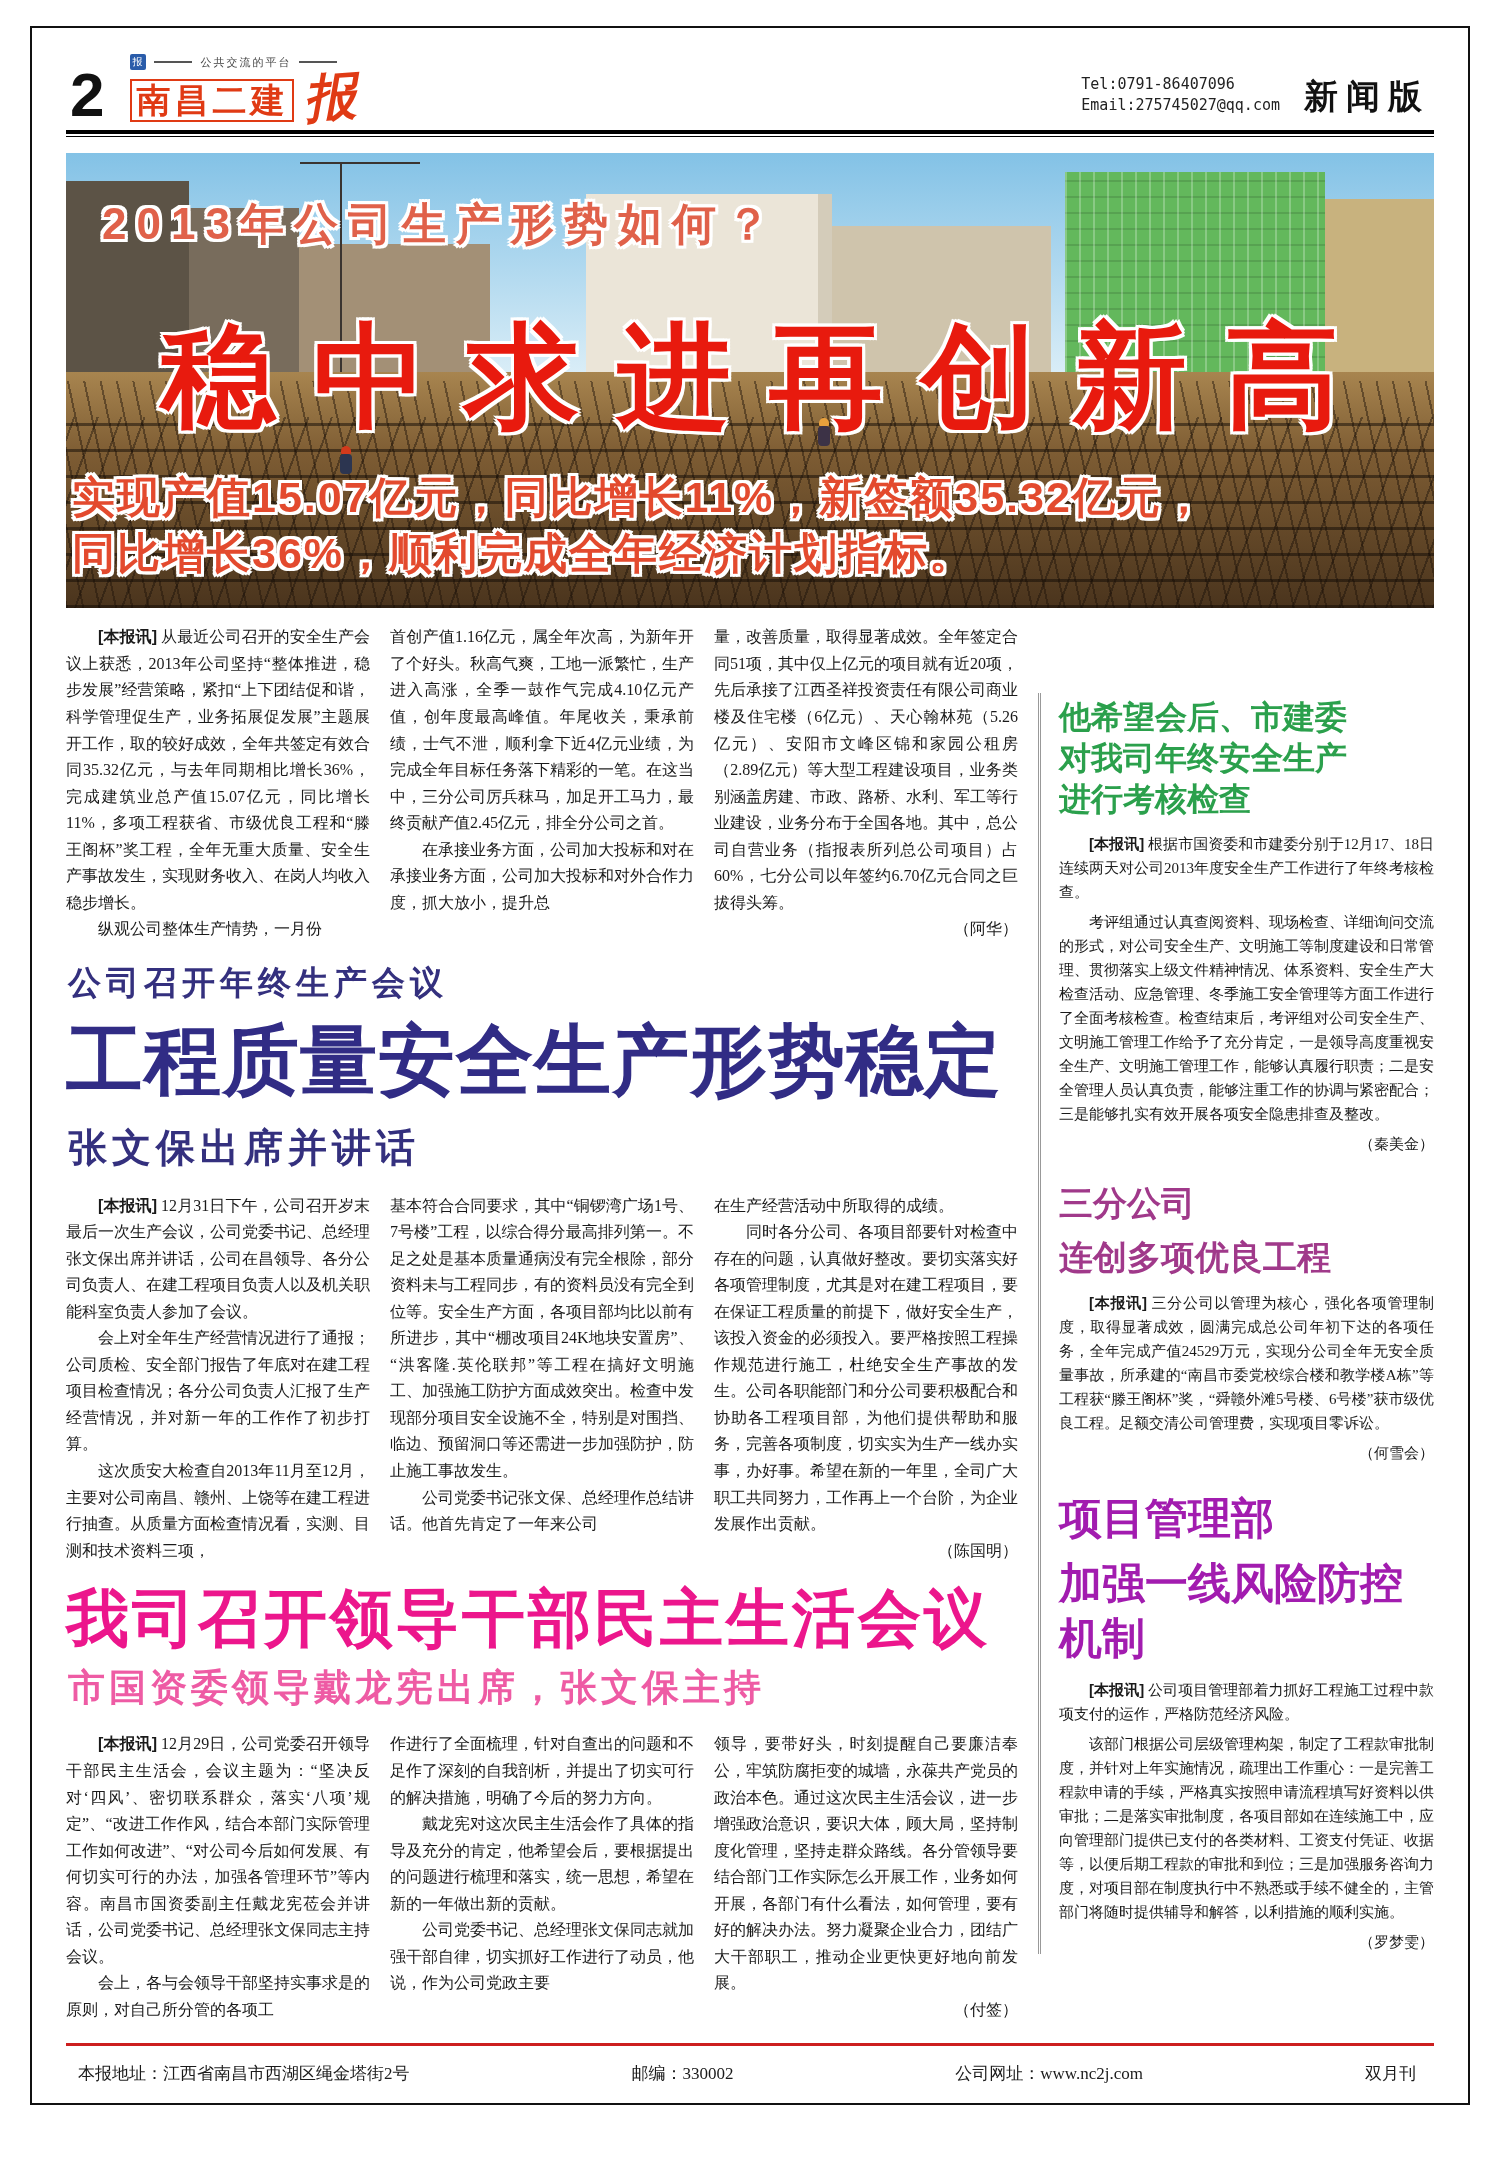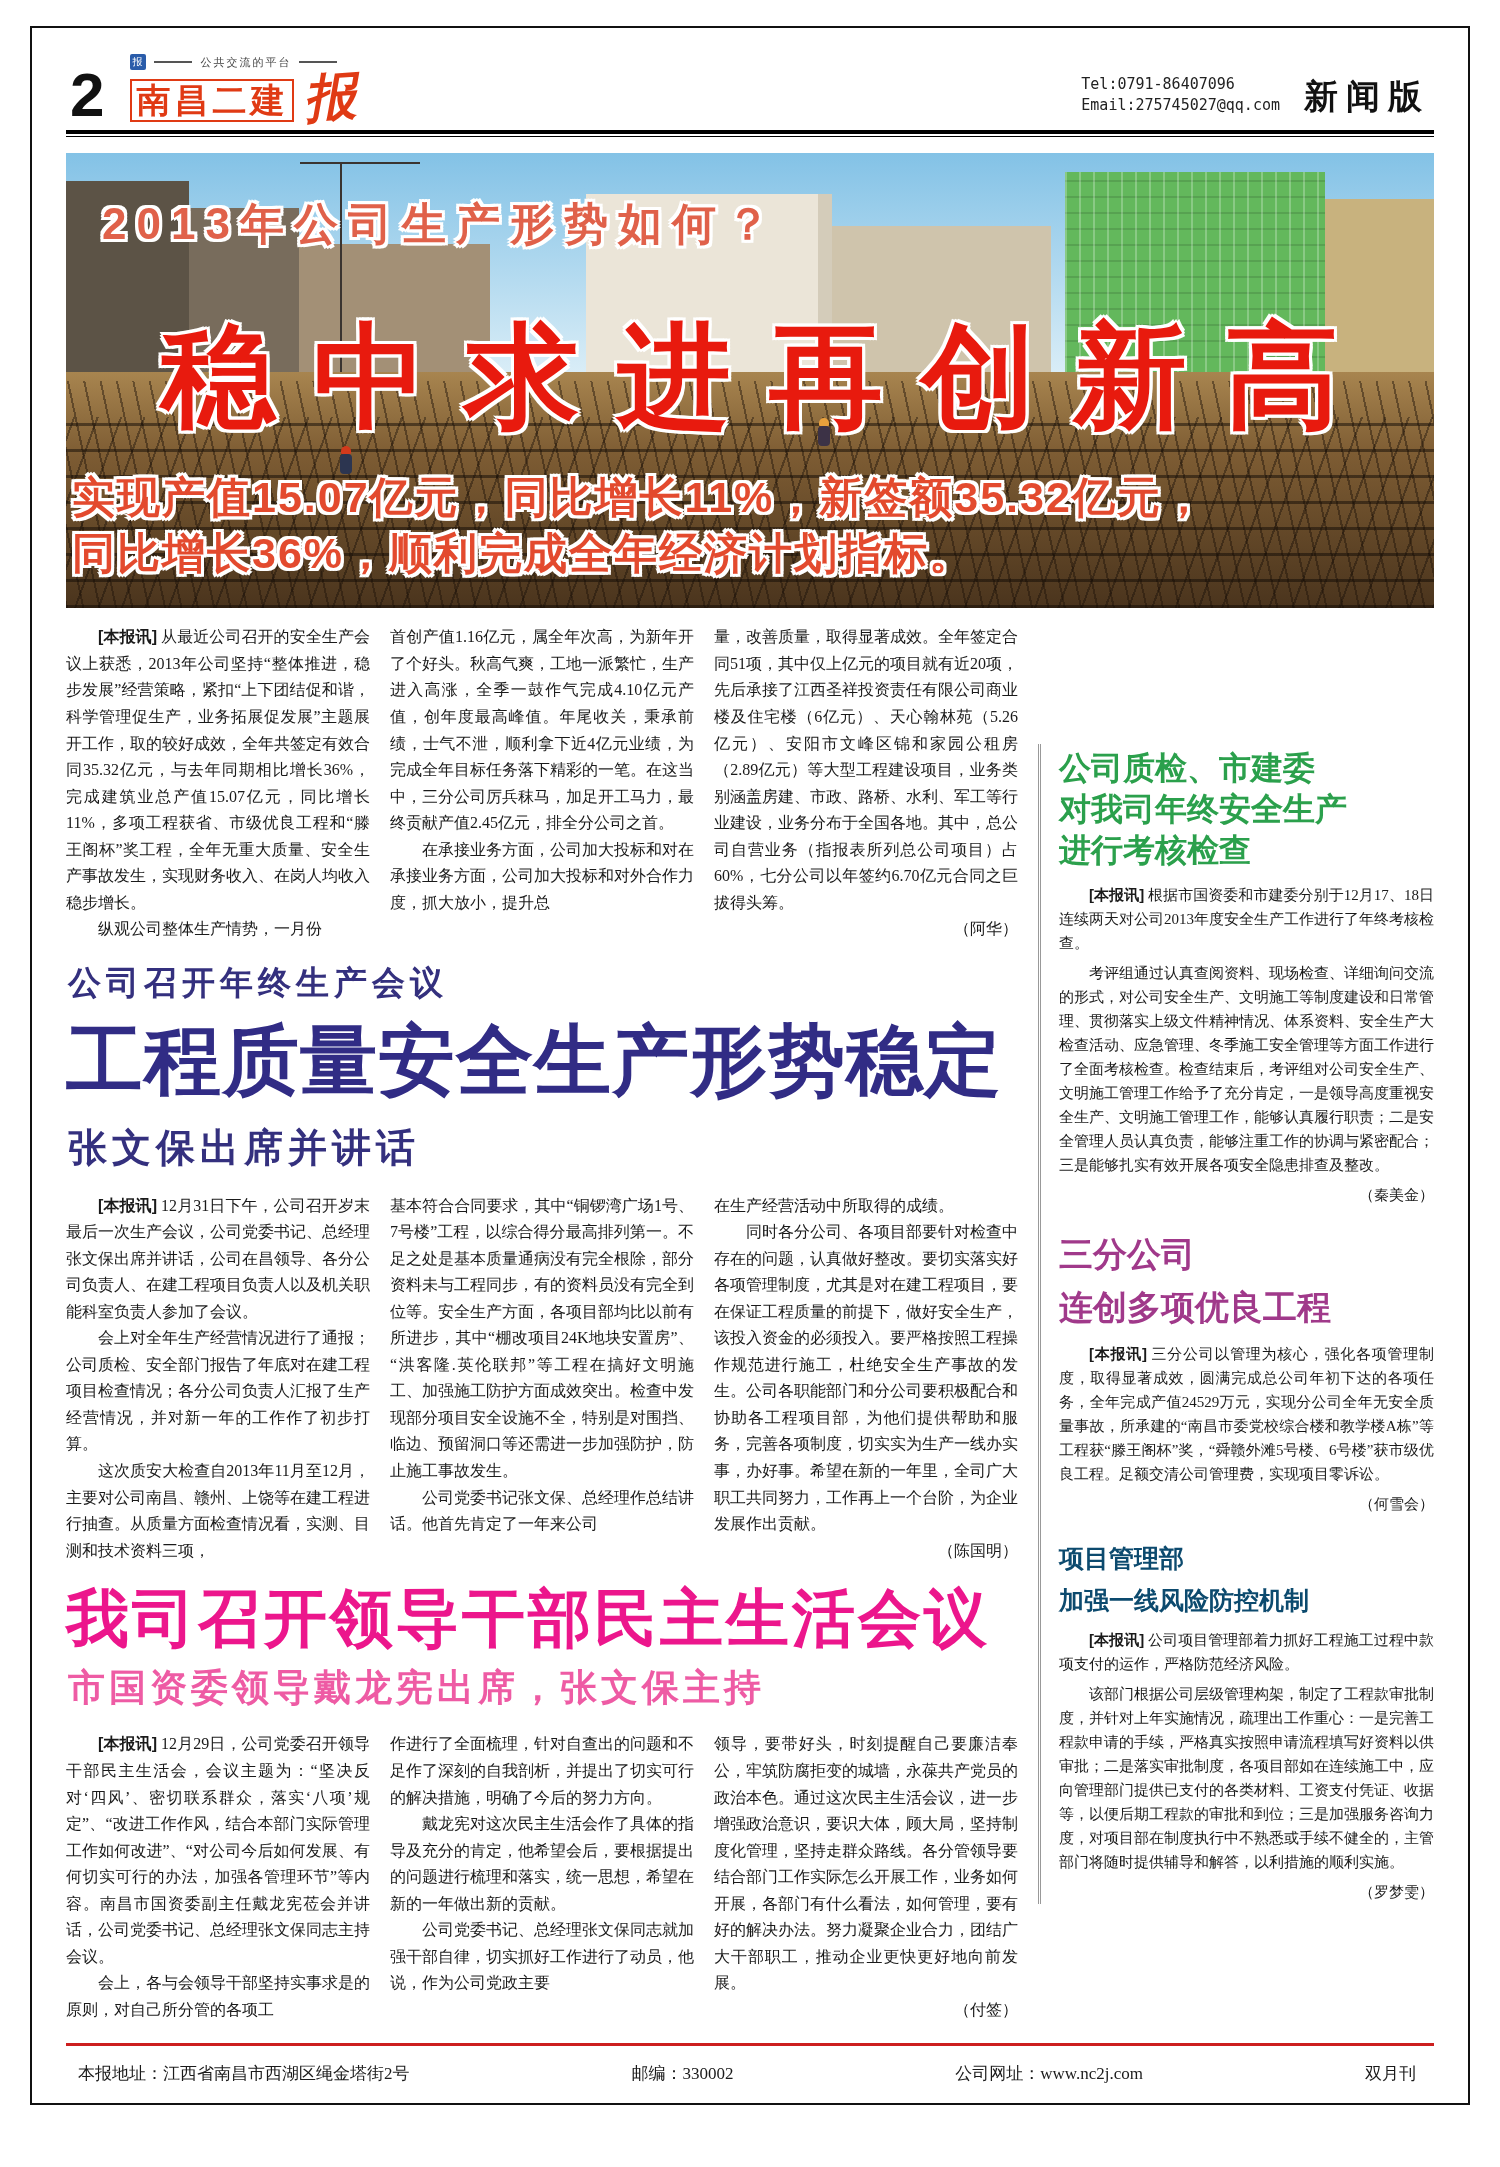--- a/index.html
+++ b/index.html
@@ -71,21 +71,21 @@
 
   
   .headline3 { font-family:"Liberation Sans",sans-serif; color:#ec168c; font-size:63px; font-weight:bold; letter-spacing:3px; white-space:nowrap; margin:20px 0 10px 0; line-height:1.1; }
   .sub3 { font-family:"Liberation Sans",sans-serif; color:#ee5ba4; font-size:37px; font-weight:bold; letter-spacing:4px; margin:0 0 18px 2px; }
 
   
   .sb h3 { font-family:"Liberation Sans",sans-serif; font-weight:bold; margin:0; line-height:1.28; }
   .sb-h-green { color:#2ba04c; font-size:32px; margin:4px 0 12px 0 !important; }
   .sb-h-purple { color:#a0398a; font-size:34px; margin:26px 0 12px 0 !important; }
   .sb-h-purple .l2 { margin-top:10px; }
-  .sb-h-blue { color:#0c4a6e; font-size:25px; margin:26px 0 12px 0 !important; }
+  .sb-h-blue { color:#a21caf; font-size:43px; margin:26px 0 12px 0 !important; }
   .sb-h-blue .l2 { margin-top:10px; }
 
   
   .footer-rule { border-top:3px solid #cc1f1f; margin-top:20px; }
   .footer { display:flex; justify-content:space-between; align-items:center; padding:16px 18px 8px 12px; font-size:17px; }
   .footer span { white-space:nowrap; }
 </style>
 </head>
 <body>
 
@@ -198,21 +198,21 @@
               <p class="para no-indent">领导，要带好头，时刻提醒自己要廉洁奉公，牢筑防腐拒变的城墙，永葆共产党员的政治本色。通过这次民主生活会议，进一步增强政治意识，要识大体，顾大局，坚持制度化管理，坚持走群众路线。各分管领导要结合部门工作实际怎么开展工作，业务如何开展，各部门有什么看法，如何管理，要有好的解决办法。努力凝聚企业合力，团结广大干部职工，推动企业更快更好地向前发展。</p>
             </div>
           <p class="byline">（付签）</p>
         </div>
       </div>
     </div>
 
     <div class="sidebar sb">
 
       <h3 class="sb-h-green">
-        <div>公司质检、市建委</div>
+        <div>他希望会后、市建委</div>
         <div>对我司年终安全生产</div>
         <div>进行考核检查</div>
       </h3>
       <div style="text-align:justify;">
           <p class="para"><b>[本报讯]</b>  根据市国资委和市建委分别于12月17、18日连续两天对公司2013年度安全生产工作进行了年终考核检查。</p>
           <p class="para">考评组通过认真查阅资料、现场检查、详细询问交流的形式，对公司安全生产、文明施工等制度建设和日常管理、贯彻落实上级文件精神情况、体系资料、安全生产大检查活动、应急管理、冬季施工安全管理等方面工作进行了全面考核检查。检查结束后，考评组对公司安全生产、文明施工管理工作给予了充分肯定，一是领导高度重视安全生产、文明施工管理工作，能够认真履行职责；二是安全管理人员认真负责，能够注重工作的协调与紧密配合；三是能够扎实有效开展各项安全隐患排查及整改。</p>
         </div>
       <p class="byline">（秦美金）</p>
 
       <h3 class="sb-h-purple">

